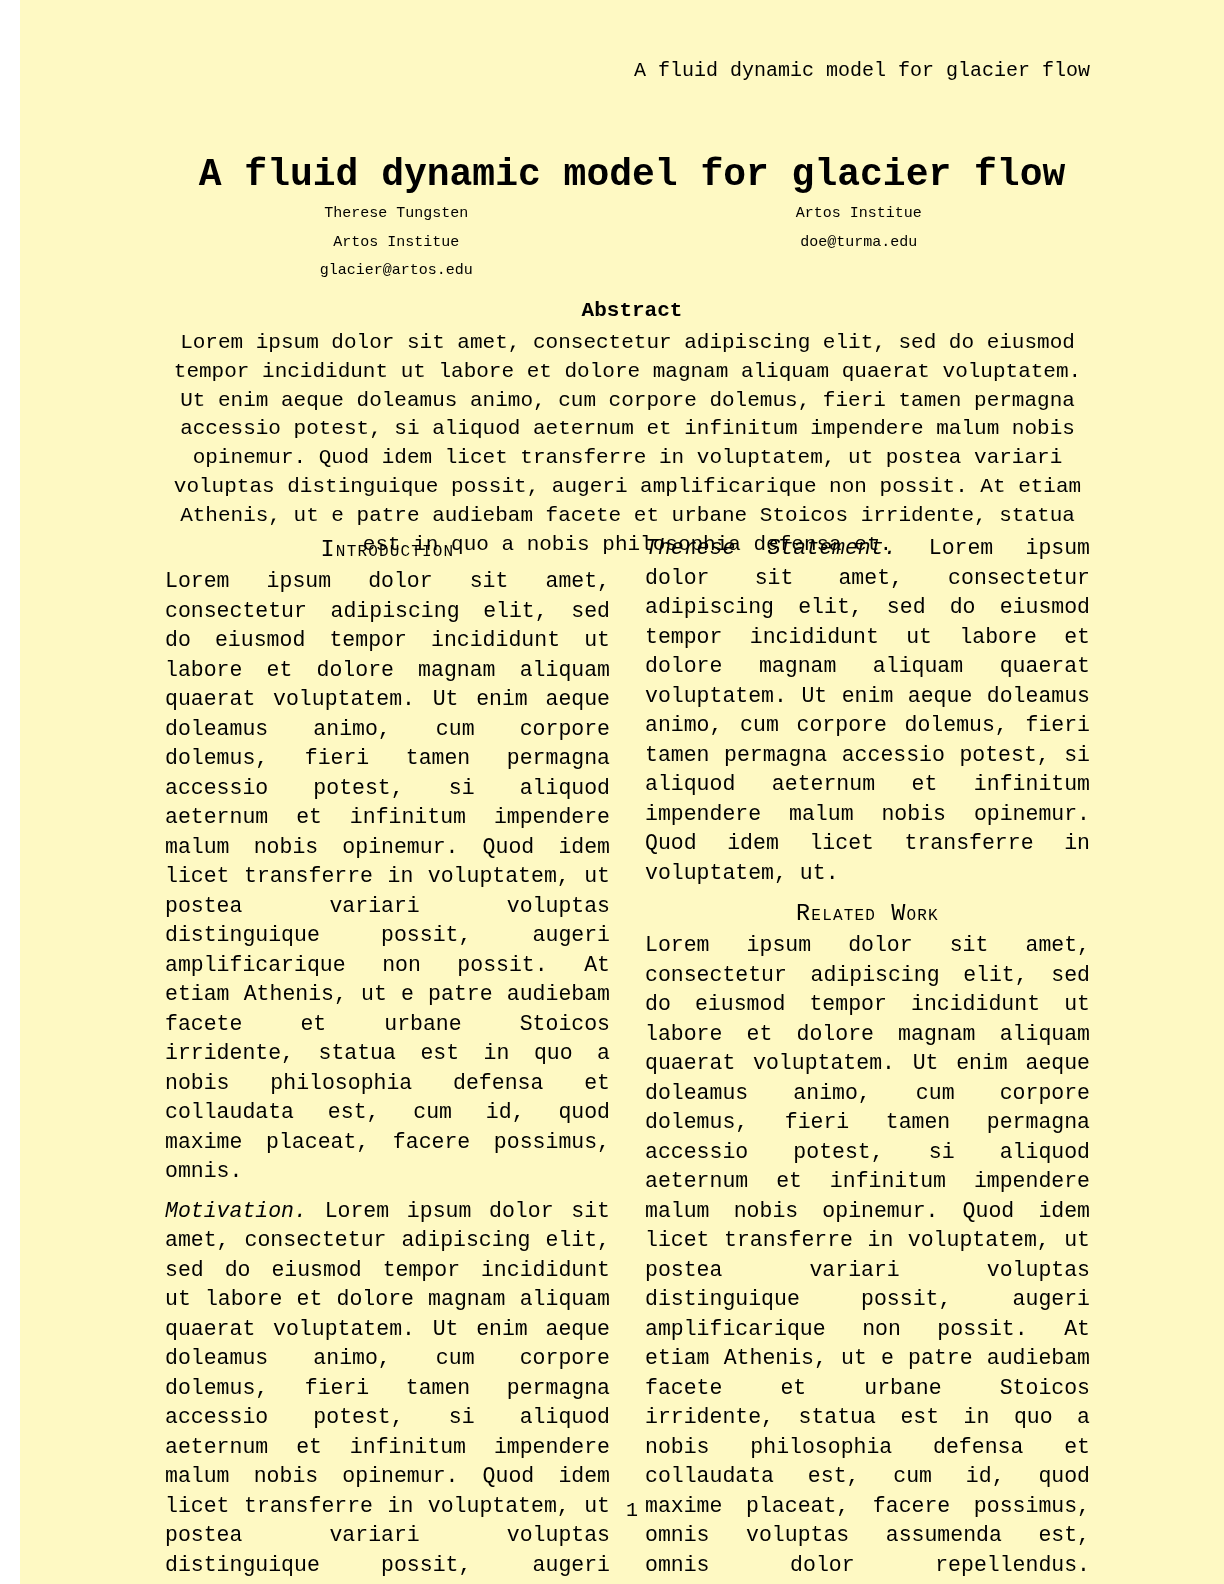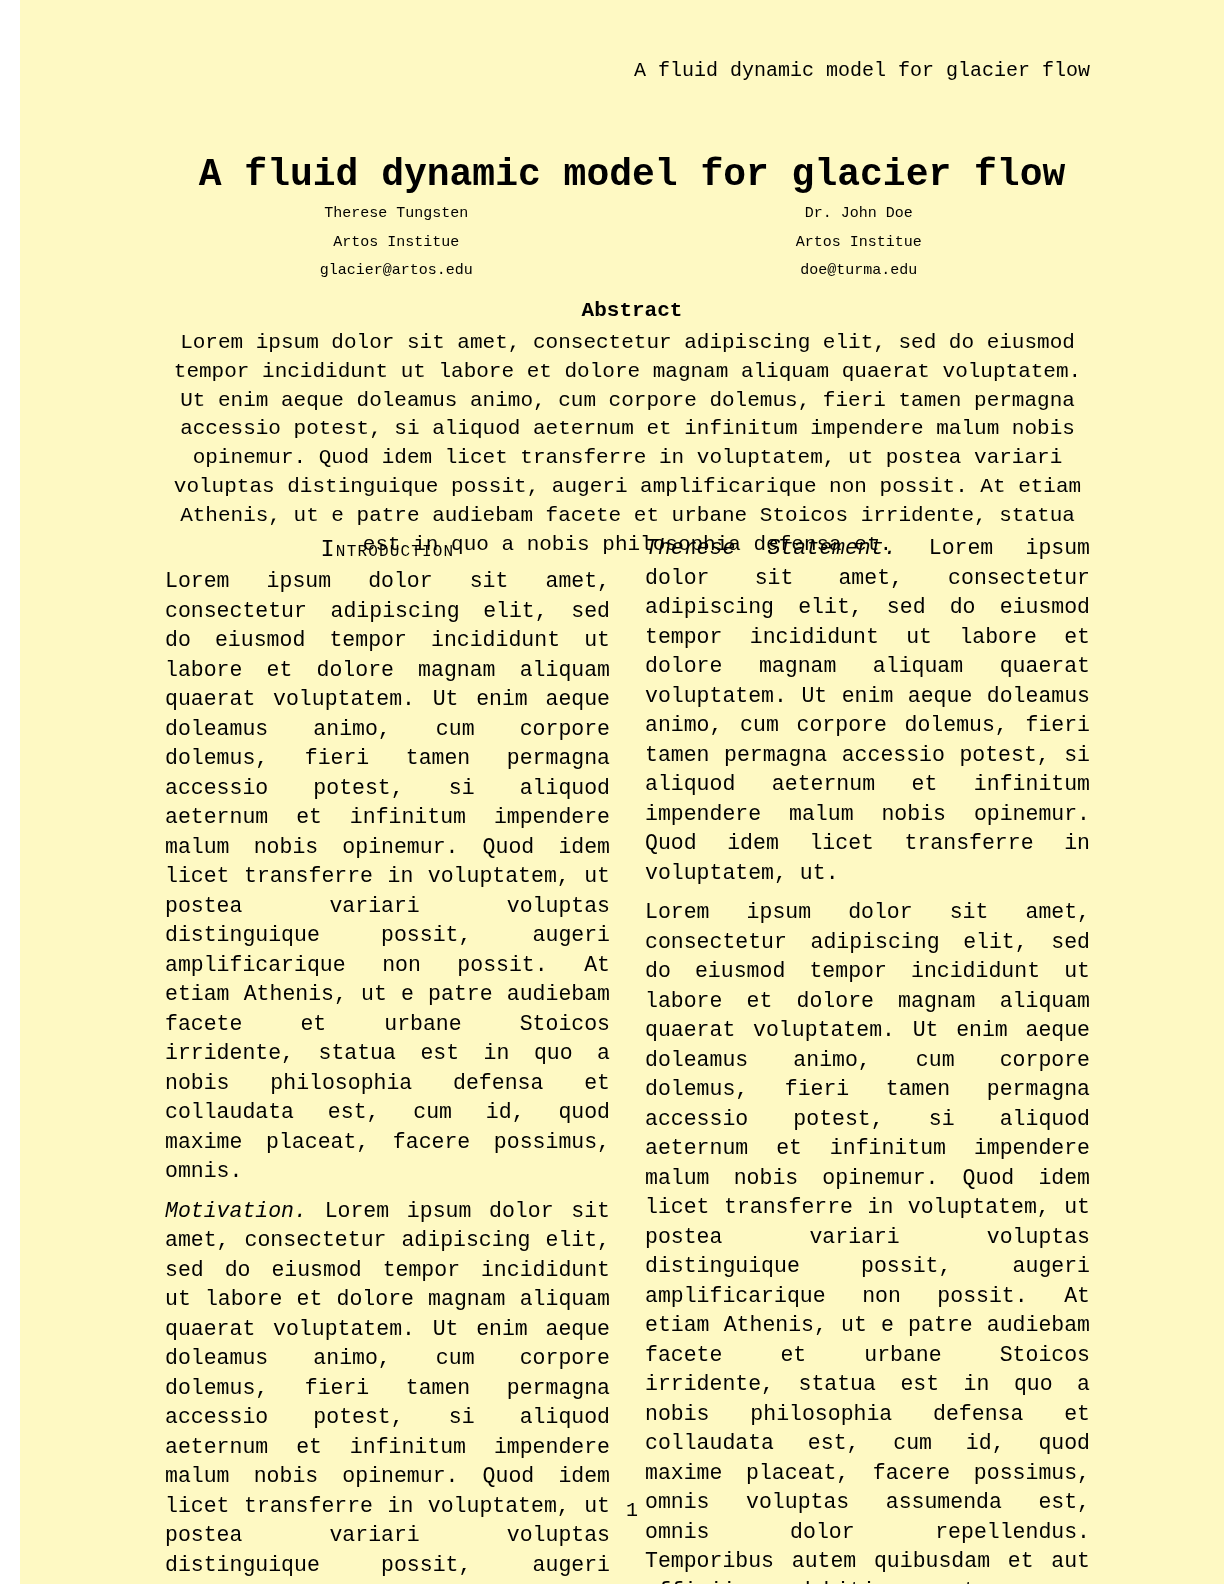--- a/index.html
+++ b/index.html
@@ -125,21 +125,20 @@
 
   <h1 class="paper-title">A fluid dynamic model for glacier flow</h1>
 
   <div class="authors">
     <div class="author">
       <div>Therese Tungsten</div>
       <div>Artos Institue</div>
       <div>glacier@artos.edu</div>
     </div>
     <div class="author">
-      <div>Dr. John Doe</div>
       <div>Artos Institue</div>
       <div>doe@turma.edu</div>
     </div>
   </div>
 
   <div class="abstract-heading">Abstract</div>
 
   <div class="abstract-text">Lorem ipsum dolor sit amet, consectetur adipiscing elit, sed do eiusmod tempor incididunt ut labore et dolore magnam aliquam quaerat voluptatem. Ut enim aeque doleamus animo, cum corpore dolemus, fieri tamen permagna accessio potest, si aliquod aeternum et infinitum impendere malum nobis opinemur. Quod idem licet transferre in voluptatem, ut postea variari voluptas distinguique possit, augeri amplificarique non possit. At etiam Athenis, ut e patre audiebam facete et urbane Stoicos irridente, statua est in quo a nobis philosophia defensa et.</div>
 
   <div class="columns">
@@ -151,20 +150,21 @@
         <span class="runin-label">Motivation.</span>
         <span>Lorem ipsum dolor sit amet, consectetur adipiscing elit, sed do eiusmod tempor incididunt ut labore et dolore magnam aliquam quaerat voluptatem. Ut enim aeque doleamus animo, cum corpore dolemus, fieri tamen permagna accessio potest, si aliquod aeternum et infinitum impendere malum nobis opinemur. Quod idem licet transferre in voluptatem, ut postea variari voluptas distinguique possit, augeri amplificarique non possit. At etiam Athenis, ut e patre audiebam facete et urbane Stoicos irridente, statua est in quo a nobis philosophia defensa et collaudata est, cum id, quod maxime placeat, facere possimus, omnis voluptas assumenda est, omnis dolor repellendus. Temporibus autem quibusdam et aut officiis debitis aut rerum necessitatibus saepe eveniet, ut et voluptates repudiandae sint</span>
       </p>
     </div>
 
     <div class="col">
       <p class="par">
         <span class="runin-label">Therese Statement.</span>
         <span>Lorem ipsum dolor sit amet, consectetur adipiscing elit, sed do eiusmod tempor incididunt ut labore et dolore magnam aliquam quaerat voluptatem. Ut enim aeque doleamus animo, cum corpore dolemus, fieri tamen permagna accessio potest, si aliquod aeternum et infinitum impendere malum nobis opinemur. Quod idem licet transferre in voluptatem, ut.</span>
       </p>
+      <h2 class="section-heading spaced-above">Related Work</h2>
       <p class="par flow-through">Lorem ipsum dolor sit amet, consectetur adipiscing elit, sed do eiusmod tempor incididunt ut labore et dolore magnam aliquam quaerat voluptatem. Ut enim aeque doleamus animo, cum corpore dolemus, fieri tamen permagna accessio potest, si aliquod aeternum et infinitum impendere malum nobis opinemur. Quod idem licet transferre in voluptatem, ut postea variari voluptas distinguique possit, augeri amplificarique non possit. At etiam Athenis, ut e patre audiebam facete et urbane Stoicos irridente, statua est in quo a nobis philosophia defensa et collaudata est, cum id, quod maxime placeat, facere possimus, omnis voluptas assumenda est, omnis dolor repellendus. Temporibus autem quibusdam et aut officiis debitis aut rerum necessitatibus saepe eve-</p>
     </div>
 
   </div>
 
   <div class="page-number">1</div>
 
 </div>
 
 </body></html>

